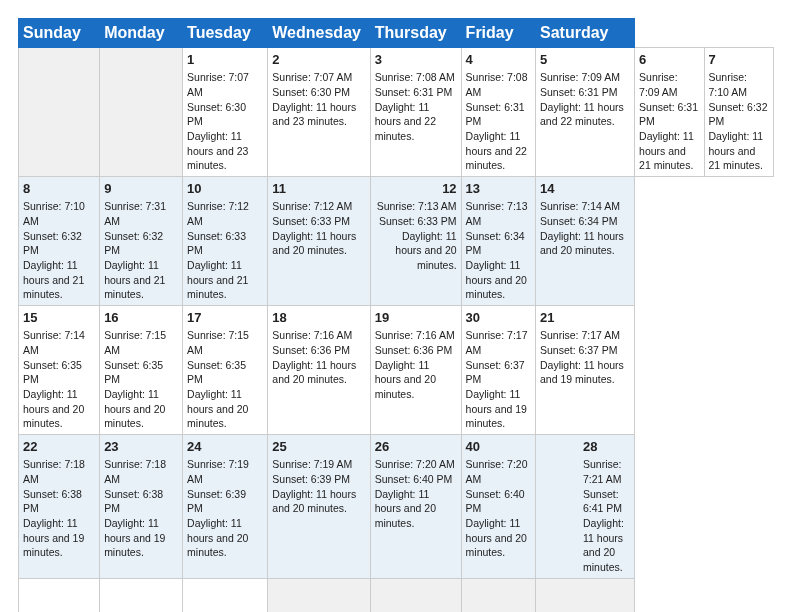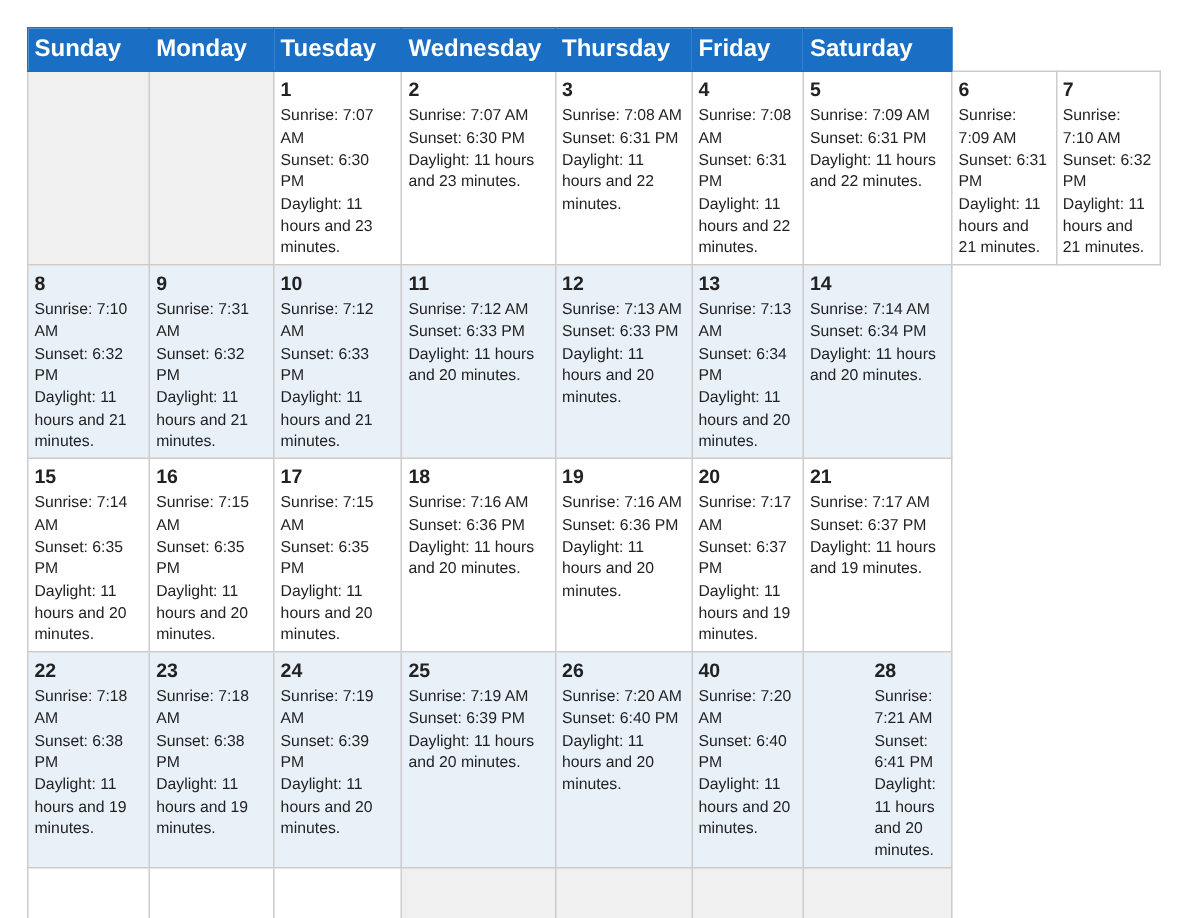--- a/index.html
+++ b/index.html
@@ -161,21 +161,21 @@
           <span>Sunrise: 7:12 AM</span><br>
           <span>Sunset: 6:33 PM</span><br>
           <span>Daylight: 11 hours and 21 minutes.</span>
         </td>
           <td style="background: rgb(232, 240, 248);">
           <span class="day-num">11</span>
           <span>Sunrise: 7:12 AM</span><br>
           <span>Sunset: 6:33 PM</span><br>
           <span>Daylight: 11 hours and 20 minutes.</span>
         </td>
-          <td style="background: rgb(232, 240, 248);">
+          <td style="background: rgb(232, 240, 248); text-align: right;">
           <span class="day-num">12</span>
           <span>Sunrise: 7:13 AM</span><br>
           <span>Sunset: 6:33 PM</span><br>
           <span>Daylight: 11 hours and 20 minutes.</span>
         </td>
           <td style="background: rgb(232, 240, 248);">
           <span class="day-num">13</span>
           <span>Sunrise: 7:13 AM</span><br>
           <span>Sunset: 6:34 PM</span><br>
           <span>Daylight: 11 hours and 20 minutes.</span>
@@ -212,21 +212,21 @@
           <span>Sunset: 6:36 PM</span><br>
           <span>Daylight: 11 hours and 20 minutes.</span>
         </td>
           <td style="background: rgb(255, 255, 255);">
           <span class="day-num">19</span>
           <span>Sunrise: 7:16 AM</span><br>
           <span>Sunset: 6:36 PM</span><br>
           <span>Daylight: 11 hours and 20 minutes.</span>
         </td>
           <td style="background: rgb(255, 255, 255);">
-          <span class="day-num">20</span>
+          <span class="day-num">30</span>
           <span>Sunrise: 7:17 AM</span><br>
           <span>Sunset: 6:37 PM</span><br>
           <span>Daylight: 11 hours and 19 minutes.</span>
         </td>
           <td style="background: rgb(255, 255, 255);">
           <span class="day-num">21</span>
           <span>Sunrise: 7:17 AM</span><br>
           <span>Sunset: 6:37 PM</span><br>
           <span>Daylight: 11 hours and 19 minutes.</span>
         </td>

